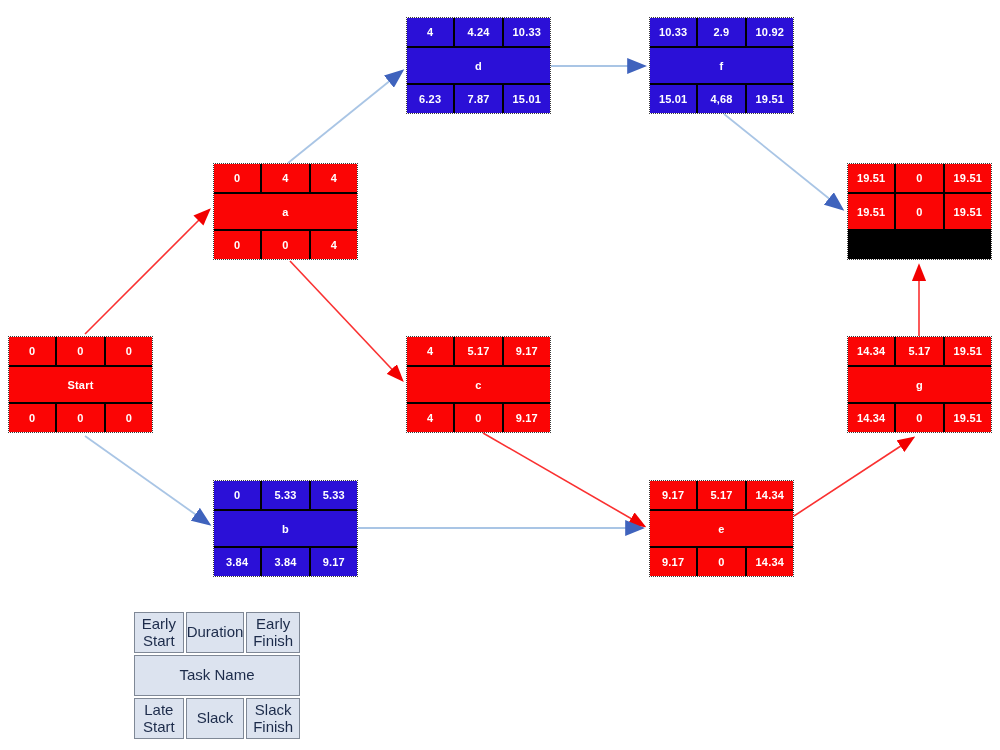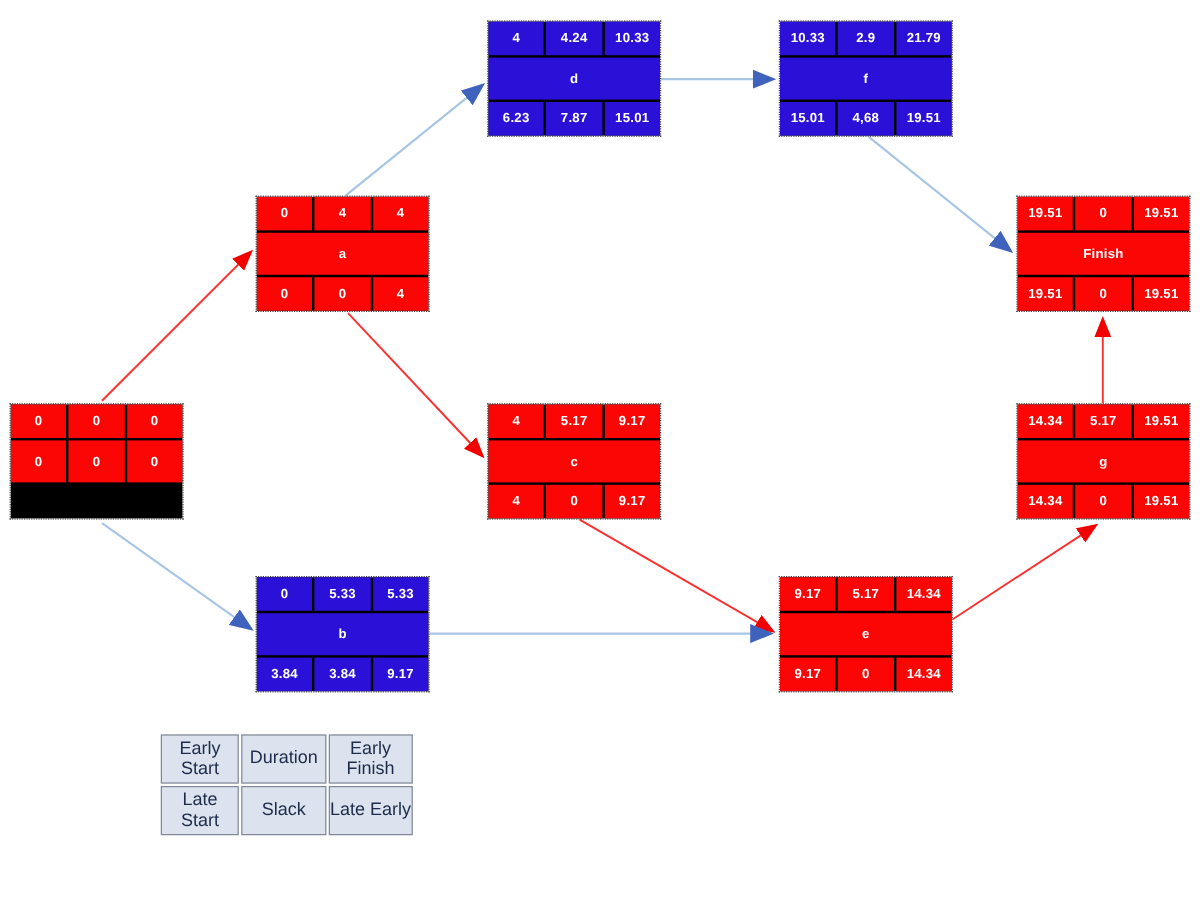--- a/index.html
+++ b/index.html
@@ -19,21 +19,21 @@
   }
   .node .name{grid-column:1 / -1;}
   .node.red  .cell{background:#fb0505;}
   .node.blue .cell{background:#2b10d7;}
   
   #edges{position:absolute;left:0;top:0;pointer-events:none;}
   .edge-red {stroke:#fa3030;stroke-width:1.6;}
   .edge-blue{stroke:#a9c5e5;stroke-width:1.8;}
   
   .legend{
-    position:absolute;left:134px;top:612px;width:210px;
+    position:absolute;left:134px;top:612px;width:166px;
     display:grid;grid-template-columns:1fr 1.08fr 1.08fr;grid-template-rows:41px 41px 41px;
     gap:2px;background:#fff;
   }
   .legend .lcell{
     display:flex;align-items:center;justify-content:center;text-align:center;
     background:#dce3ef;border:1px solid #7f8896;color:#1c2b4a;
     font-size:15px;line-height:1.1;
   }
   .legend .span3{grid-column:1 / -1;}
 </style>
@@ -60,20 +60,21 @@
     <line class="edge-red" x1="483" y1="433" x2="644" y2="526" marker-end="url(#mr)"></line>
     <line class="edge-blue" x1="358" y1="528" x2="642" y2="528" marker-end="url(#mb)"></line>
     <line class="edge-red" x1="794" y1="516" x2="913" y2="438" marker-end="url(#mr)"></line>
     <line class="edge-red" x1="919" y1="336" x2="919" y2="266" marker-end="url(#mr)"></line>
   </svg>
 
   <div class="node red" style="left:9px;top:337px">
     <div class="cell">0</div>
     <div class="cell">0</div>
     <div class="cell">0</div>
+    <div class="cell name">Start</div>
     <div class="cell">0</div>
     <div class="cell">0</div>
     <div class="cell">0</div>
   </div>
 
   <div class="node red" style="left:214px;top:164px">
     <div class="cell">0</div>
     <div class="cell">4</div>
     <div class="cell">4</div>
     <div class="cell name">a</div>
@@ -118,49 +119,49 @@
     <div class="cell">14.34</div>
     <div class="cell name">e</div>
     <div class="cell">9.17</div>
     <div class="cell">0</div>
     <div class="cell">14.34</div>
   </div>
 
   <div class="node blue" style="left:650px;top:18px">
     <div class="cell">10.33</div>
     <div class="cell">2.9</div>
-    <div class="cell">21.79</div>
+    <div class="cell">10.92</div>
     <div class="cell name">f</div>
     <div class="cell">15.01</div>
     <div class="cell">4,68</div>
     <div class="cell">19.51</div>
   </div>
 
   <div class="node red" style="left:848px;top:337px">
     <div class="cell">14.34</div>
     <div class="cell">5.17</div>
     <div class="cell">19.51</div>
     <div class="cell name">g</div>
     <div class="cell">14.34</div>
     <div class="cell">0</div>
     <div class="cell">19.51</div>
   </div>
 
   <div class="node red" style="left:848px;top:164px">
     <div class="cell">19.51</div>
     <div class="cell">0</div>
     <div class="cell">19.51</div>
-    <div class="cell name">Finish</div>
     <div class="cell">19.51</div>
     <div class="cell">0</div>
     <div class="cell">19.51</div>
   </div>
 
   <div class="legend">
     <div class="lcell">Early Start</div>
     <div class="lcell">Duration</div>
     <div class="lcell">Early Finish</div>
+    <div class="lcell span3">Task Name</div>
     <div class="lcell">Late Start</div>
     <div class="lcell">Slack</div>
-    <div class="lcell">Late Early</div>
+    <div class="lcell">Slack Finish</div>
   </div>
 
 </div>
 
 </body></html>

